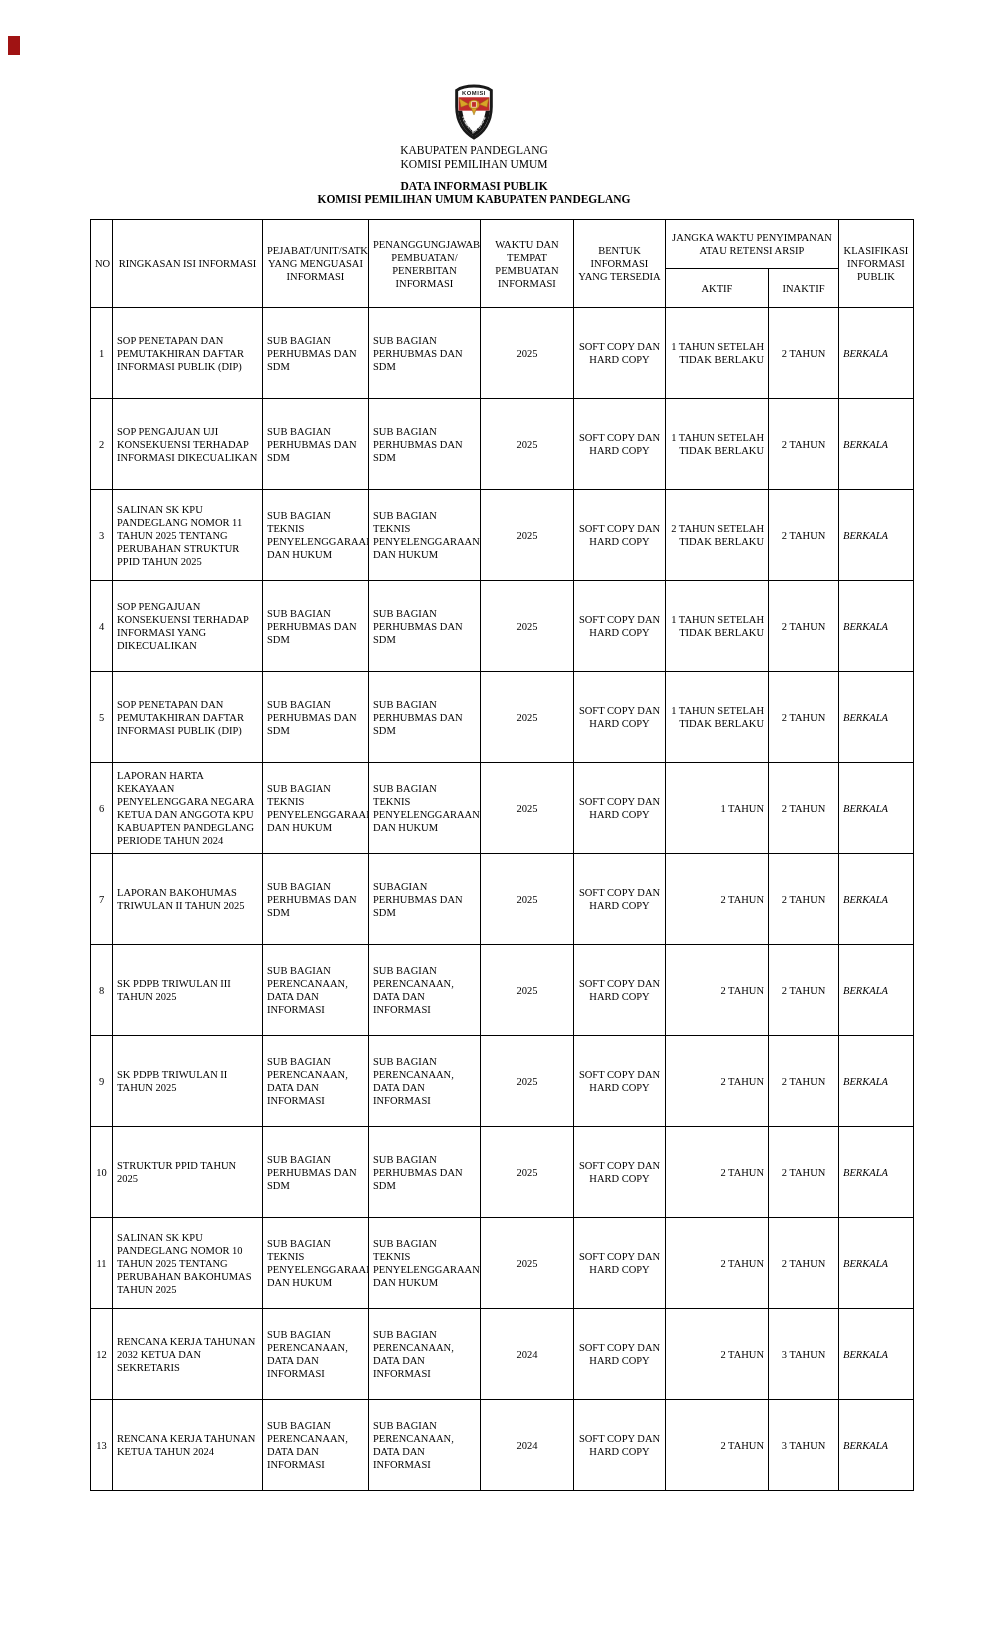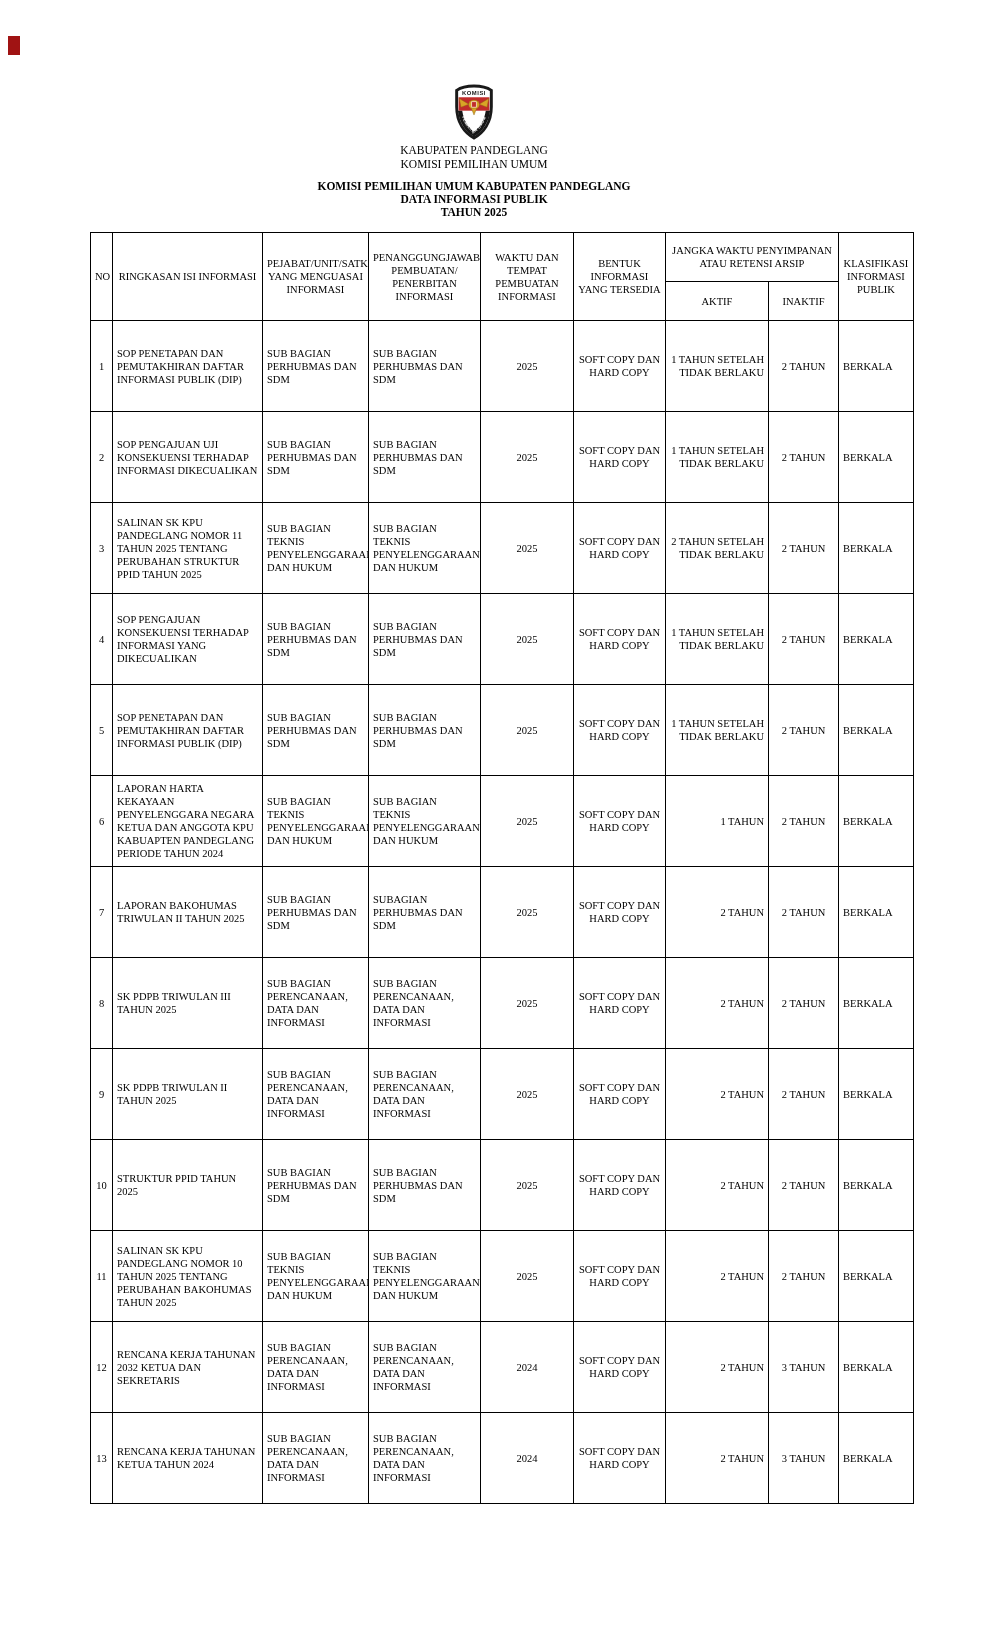--- a/index.html
+++ b/index.html
@@ -40,21 +40,21 @@
   .tbl thead tr.h2 th{height:34px;}
   .tbl tbody td{height:86px;}
   td.col-no{text-align:center;}
   td.col-ringkasan{text-align:left;}
   td.col-pejabat{text-align:left;}
   td.col-penanggungjawab{text-align:left;}
   td.col-waktu{text-align:center;}
   td.col-bentuk{text-align:center;}
   td.col-aktif{text-align:right;}
   td.col-inaktif{text-align:center;}
-  td.col-klasifikasi{text-align:left;}
+  td.col-klasifikasi{text-align:left;font-style:italic;}
 </style>
 </head>
 <body>
 
 <div class="page">
 
   <svg class="corner-mark" viewBox="0 0 12 19">
     <rect x="0" y="0" width="12" height="19" fill="#a01313"></rect>
   </svg>
 
@@ -76,23 +76,22 @@
         <text font-size="4.6" font-weight="bold" fill="#ffffff" font-family="Liberation Sans, sans-serif" letter-spacing="0.5">
           <textPath href="#arcText" startOffset="50%" text-anchor="middle">PEMILIHAN UMUM</textPath>
         </text>
       </svg>
     </div>
     <div class="org-lines">
       <div>KABUPATEN PANDEGLANG</div>
       <div>KOMISI PEMILIHAN UMUM</div>
     </div>
     <div class="title-lines">
+      <div>DATA INFORMASI PUBLIK</div>
       <div>KOMISI PEMILIHAN UMUM KABUPATEN PANDEGLANG</div>
-      <div>DATA INFORMASI PUBLIK</div>
-      <div>TAHUN 2025</div>
     </div>
   </div>
 
   <table class="tbl">
     <colgroup>
       <col style="width:22px">
       <col style="width:150px">
       <col style="width:106px">
       <col style="width:112px">
       <col style="width:93px">

